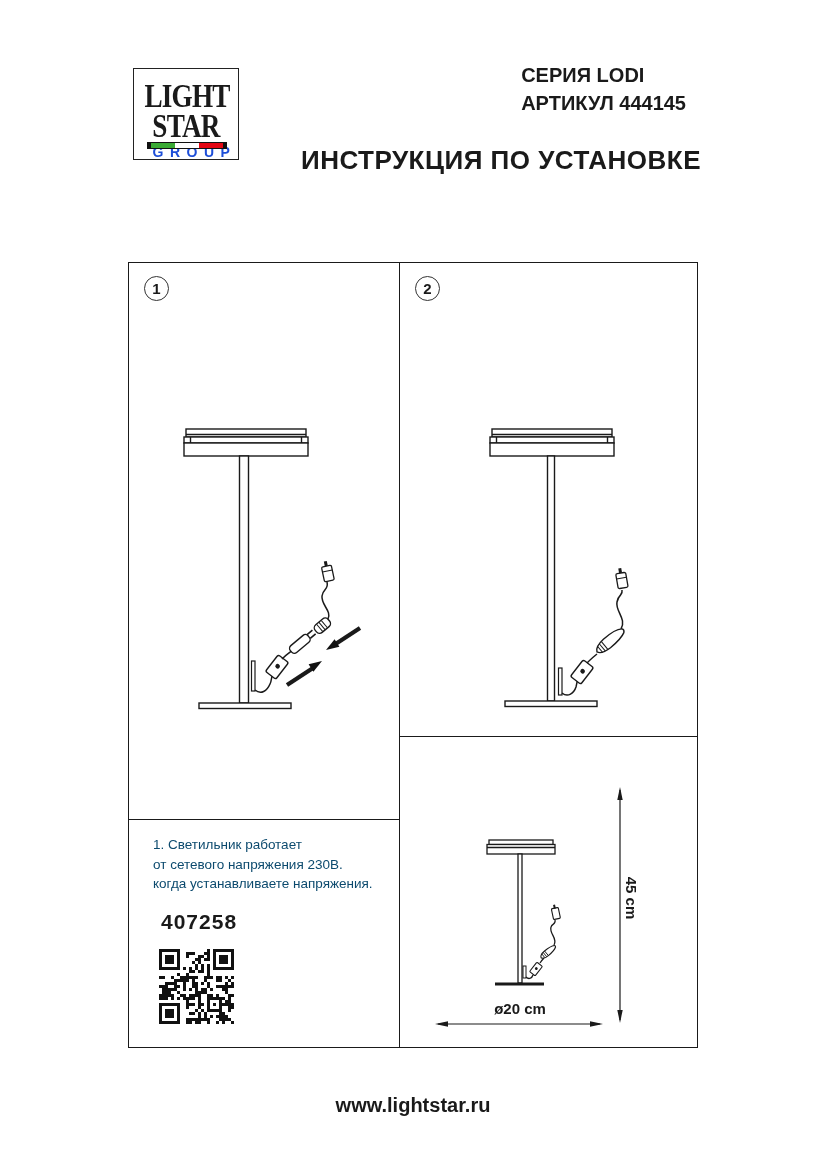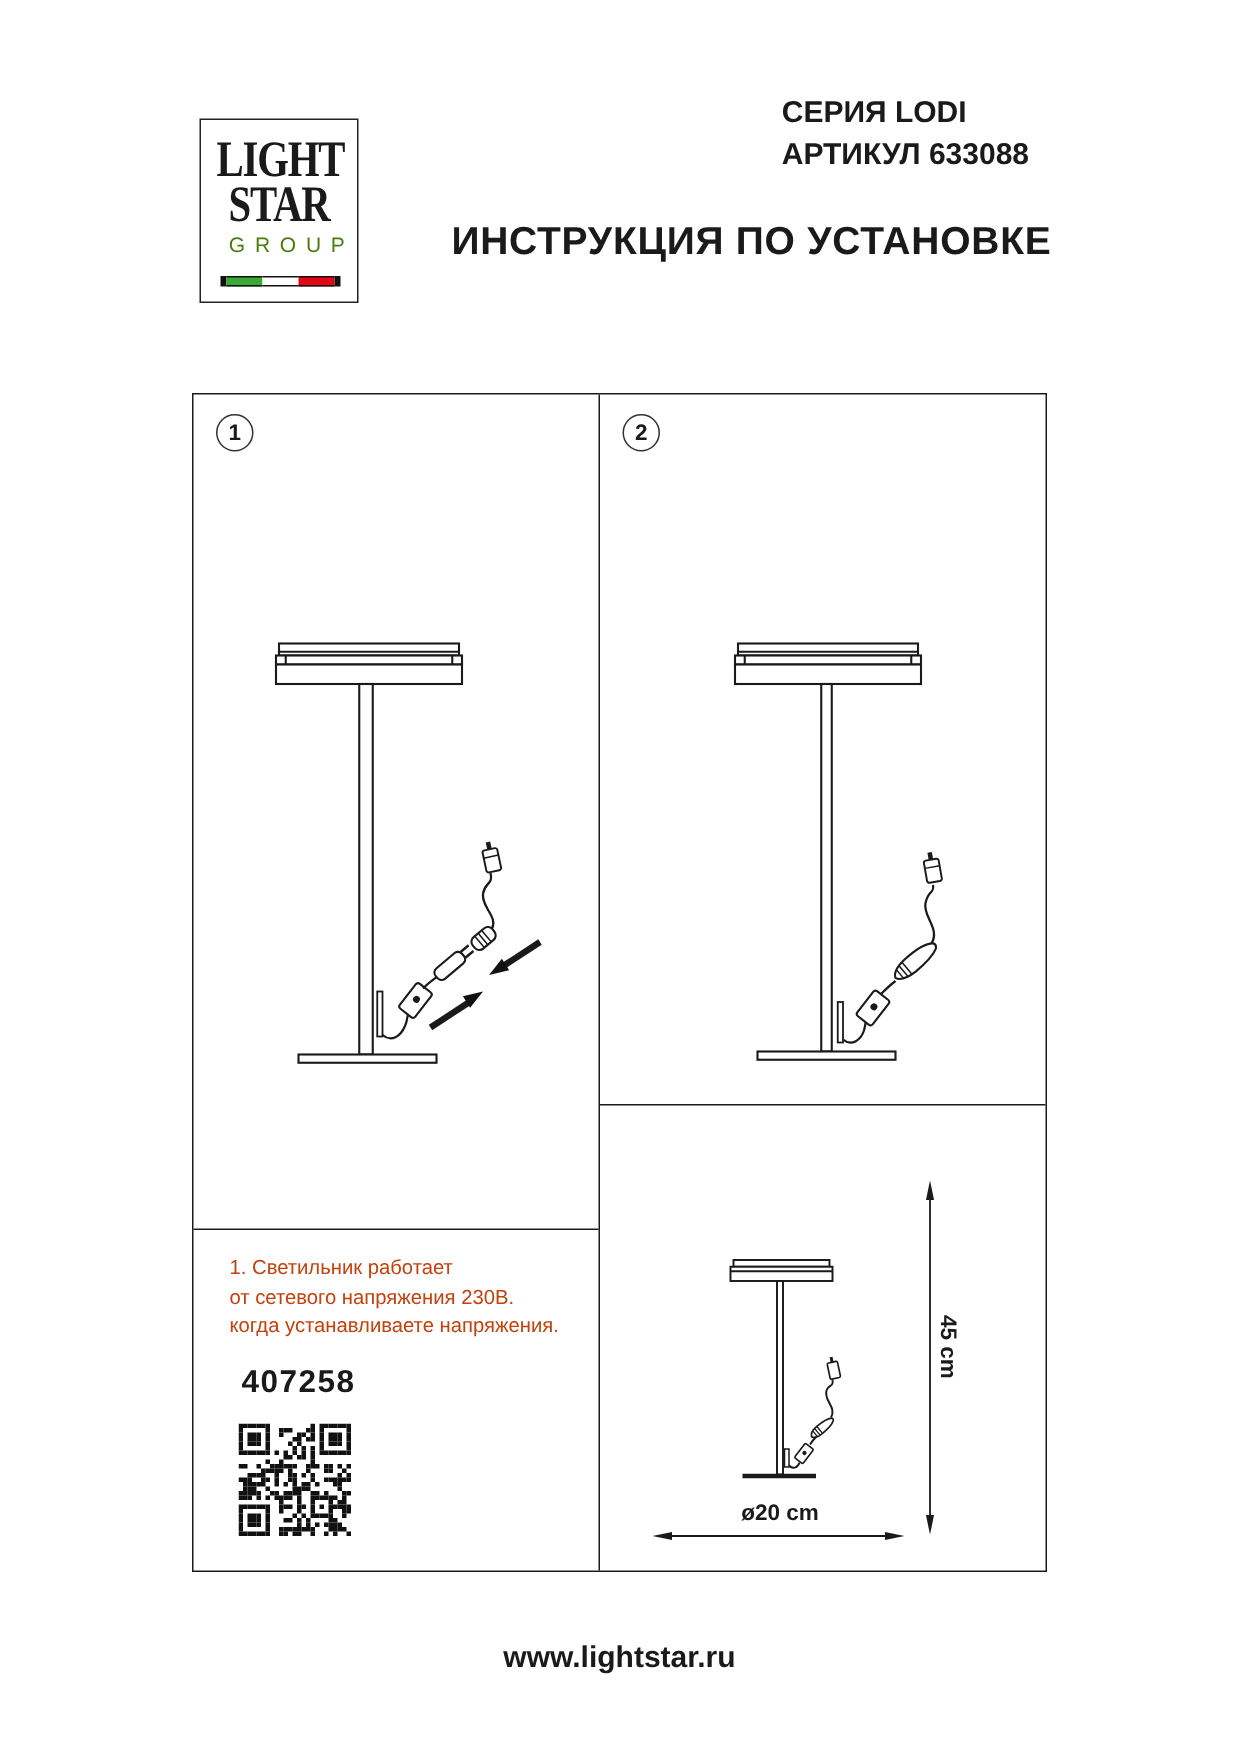--- a/index.html
+++ b/index.html
@@ -1,26 +1,26 @@
 <!DOCTYPE html>
 <html><head>
 <meta charset="utf-8">
 <style>
   html,body{margin:0;padding:0;background:#fff;}
   .sheet{position:relative;width:826px;height:1169px;background:#fff;overflow:hidden;
          font-family:"Liberation Sans",sans-serif;color:#1a1a1a;}
 
   
-  .logo-box{position:absolute;left:133px;top:79px;width:106px;height:123px;
+  .logo-box{position:absolute;left:133px;top:68px;width:106px;height:92px;
             border:1.4px solid #222;box-sizing:border-box;text-align:center;}
   .logo-light,.logo-star{font-family:"Liberation Serif",serif;font-weight:700;
             font-size:34px;line-height:30px;letter-spacing:-1px;
             transform:scaleX(0.8);transform-origin:center;}
   .logo-light{margin-top:12px;}
-  .logo-group{font-size:14px;letter-spacing:6.5px;color:#4d7c0f;margin-top:3px;margin-left:17px;}
+  .logo-group{font-size:14px;letter-spacing:6.5px;color:#1d4ed8;margin-top:3px;margin-left:17px;font-weight:bold;}
   .logo-flag{position:absolute;left:13px;bottom:10px;width:80px;height:7px;display:flex;}
   .f-cap{width:4px;background:#111;}
   .f-green{flex:1;background:#3aaa35;border-top:1px solid #111;border-bottom:1px solid #111;}
   .f-white{flex:1;background:#fff;border-top:1px solid #111;border-bottom:1px solid #111;}
   .f-red{flex:1;background:#e30613;border-top:1px solid #111;border-bottom:1px solid #111;}
 
   .series-block{position:absolute;right:140px;top:61px;text-align:left;
                 font-weight:700;font-size:20px;line-height:28px;}
   .instr-block{position:absolute;right:125px;top:146px;
                font-weight:700;font-size:26px;line-height:28px;letter-spacing:0.5px;}
@@ -37,21 +37,21 @@
   .p2{top:0;height:474px;border-bottom:1.6px solid #1a1a1a;}
   .dims-cell{top:474px;bottom:0;}
 
   .step-circle{position:absolute;left:15px;top:13px;width:25px;height:25px;border-radius:50%;
                border:1.5px solid #333;box-sizing:border-box;display:flex;align-items:center;
                justify-content:center;font-weight:700;font-size:15px;}
   .drawing{position:absolute;left:0;top:0;}
   .drawing path,.drawing rect.o,.drawing line{stroke:#1a1a1a;fill:none;}
 
   
-  .notes-text{margin:15px 0 0 24px;font-size:13.5px;line-height:19.5px;color:#c2410c;}
+  .notes-text{margin:15px 0 0 24px;font-size:13.5px;line-height:19.5px;color:#0c4a6e;}
   .notes-article{margin:16px 0 0 32px;font-size:21px;font-weight:700;letter-spacing:1px;}
   .qr{margin:15px 0 0 30px;width:75px;height:75px;}
 
   
   .dim-h{position:absolute;left:204px;top:146px;width:56px;height:30px;display:flex;
          align-items:center;justify-content:center;transform:rotate(90deg);
          font-size:15px;font-weight:700;}
   .dim-d{position:absolute;left:80px;top:263px;width:80px;text-align:center;
          font-size:15px;font-weight:700;}
 
@@ -72,21 +72,21 @@
       <span class="f-cap"></span>
         <span class="f-green"></span>
         <span class="f-white"></span>
         <span class="f-red"></span>
         <span class="f-cap"></span>
     </div>
   </div>
 
   <div class="series-block">
     <div>СЕРИЯ LODI</div>
-    <div>АРТИКУЛ 633088</div>
+    <div>АРТИКУЛ 444145</div>
   </div>
   <div class="instr-block">
     <div>ИНСТРУКЦИЯ ПО УСТАНОВКЕ</div>
   </div>
 
   <div class="diagram">
 
     <div class="col-left">
 
       <div class="cell p1">

